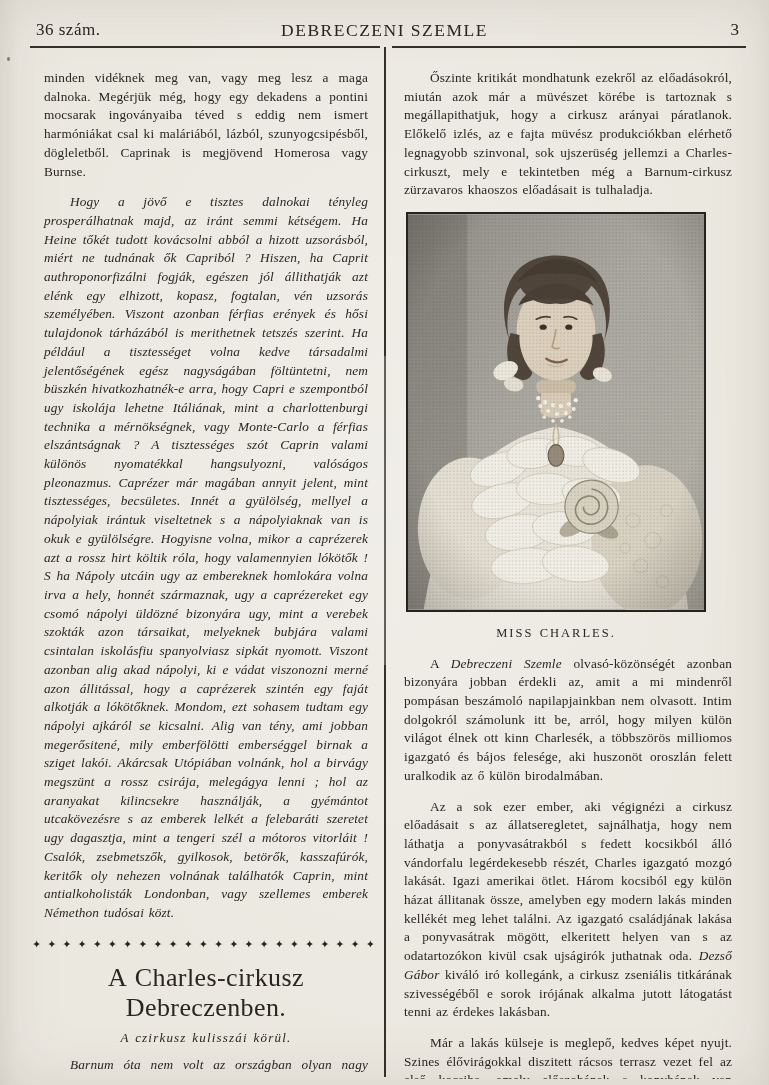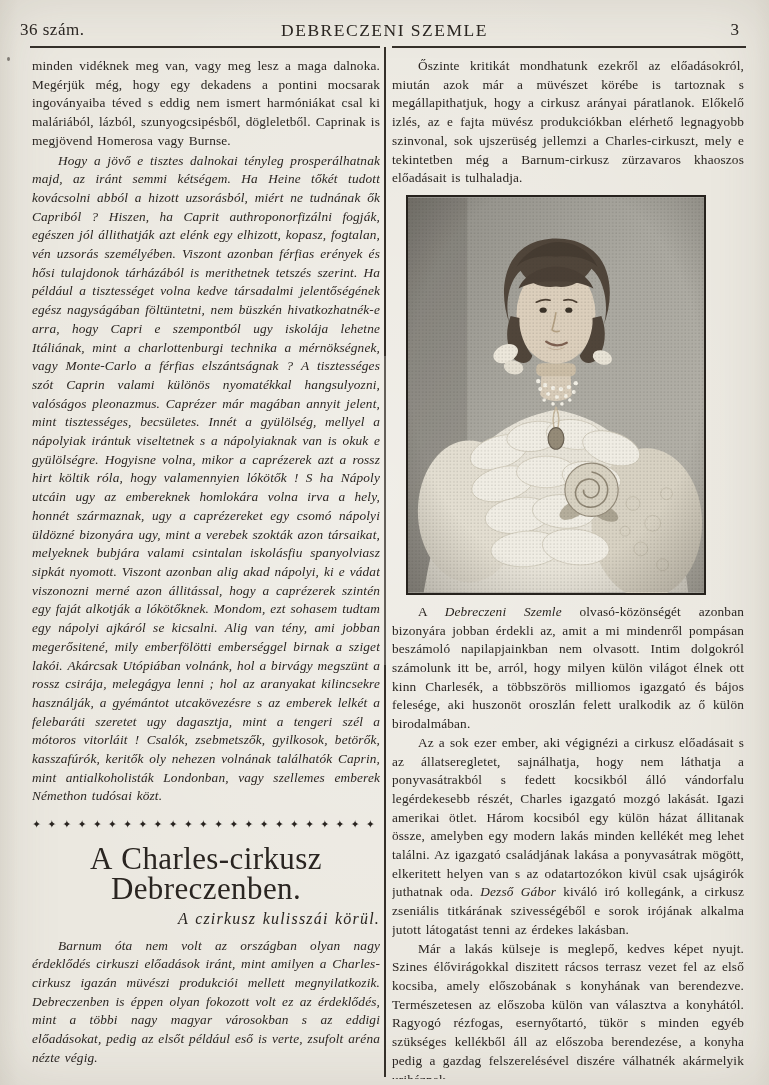--- a/index.html
+++ b/index.html
@@ -13,40 +13,40 @@
   .paper{
     position:absolute;inset:0;
     background:
       radial-gradient(ellipse at 50% 45%, rgba(255,255,255,.25), rgba(0,0,0,0) 70%),
       linear-gradient(90deg,#e4e1d8 0,#ebe8e0 18px,#ebe8e0 calc(100% - 14px),#e7e4db 100%),
       #ebe8e0;
     box-shadow:inset 0 0 60px rgba(120,110,95,.18);
   }
   
   .hdr{position:absolute;top:20px;left:0;width:769px;height:26px;font-size:17px;}
-  .hdr .issue{position:absolute;left:20px;top:0;letter-spacing:.5px;}
+  .hdr .issue{position:absolute;left:36px;top:0;letter-spacing:.5px;}
   .hdr .title{position:absolute;left:0;width:769px;text-align:center;top:0;letter-spacing:1.5px;font-size:17.5px;}
   .hdr .pageno{position:absolute;right:30px;top:0;}
   .rule{position:absolute;top:46px;height:2px;background:#35302a;}
   .rule.l{left:30px;width:350px;}
   .rule.r{left:392px;width:354px;}
   .vdivider{position:absolute;left:384px;top:47px;bottom:8px;width:1.5px;background:linear-gradient(#35302a 0 30%,rgba(53,48,42,.75) 30% 60%,#35302a 60% 100%);}
   .speck{position:absolute;left:7px;top:57px;width:3px;height:4px;border-radius:50%;background:rgba(50,44,38,.55);}
 
   
   .col{position:absolute;top:57px;bottom:6px;overflow:hidden;font-size:13.3px;line-height:18.7px;text-align:justify;letter-spacing:.15px;word-spacing:1.2px;}
   .col.left{left:32px;width:348px;}
   .col.right{left:392px;width:352px;}
-  .col p{margin:0;}
+  .col p{margin:12px;}
   .col p.ind{text-indent:26px;}
   .col.left p + p{margin-top:1px;font-style:italic;}
 
   .ornament{margin:9px 0 10px 0;text-align:justify;text-align-last:justify;font-size:11px;letter-spacing:1px;white-space:nowrap;overflow:hidden;color:#2a2521;}
-  .headline{font-size:31px;line-height:30px;text-align:center;text-indent:0 !important;letter-spacing:.4px;margin:6px 0 6px 0 !important;word-spacing:2px;}
-  .subheadline{font-size:16px;text-align:right;text-indent:0 !important;letter-spacing:1.2px;margin:0 0 8px 0 !important;}
+  .headline{font-size:26px;line-height:30px;text-align:center;text-indent:0 !important;letter-spacing:.4px;margin:6px 0 6px 0 !important;word-spacing:2px;}
+  .subheadline{font-size:13px;text-align:center;text-indent:0 !important;letter-spacing:1.2px;margin:0 0 8px 0 !important;}
 
   
   .photo-wrap{margin:7px 0 0 14px;width:300px;}
   .photo-frame{
     width:296px;height:396px;border:2px solid #26221d;background:#a9a7a0;
     position:relative;overflow:hidden;
   }
   .photo-frame svg{display:block;width:100%;height:100%;}
   .caption{margin:10px 0 4px 0;text-align:center;font-size:12.5px;letter-spacing:2px;text-indent:0 !important;}
   .ital{font-style:italic;}
@@ -180,20 +180,21 @@
           <ellipse cx="-18" cy="20" rx="16" ry="8" fill="#b5ae9c" transform="rotate(-30 -18 20)"></ellipse>
           <ellipse cx="14" cy="24" rx="14" ry="7" fill="#aaa391" transform="rotate(24 14 24)"></ellipse>
           <circle r="27" fill="#d8d2c2" stroke="#948b7a" stroke-width="1.2"></circle>
           <path d="M0,-18 C12,-16 18,-6 16,4 C14,14 4,20 -6,17 C-15,14 -19,4 -14,-4 C-10,-11 0,-13 5,-8 C10,-3 8,6 1,8 C-4,9 -9,5 -8,0" fill="none" stroke="#8e8573" stroke-width="1.6"></path>
         </g>
 
         <rect width="300" height="400" fill="url(#ht)"></rect>
         <rect width="300" height="400" fill="url(#vig)"></rect>
       </svg>
     </div>
+    <p class="caption">MISS CHARLES.</p>
   </div>
 
   <p class="ind after-photo"><span>A </span><span class="ital">Debreczeni Szemle</span><span> olvasó-közönségét azonban bizonyára jobban érdekli az, amit a mi mindenről pompásan beszámoló napilapjainkban nem olvasott. Intim dolgokról számolunk itt be, arról, hogy milyen külön világot élnek ott kinn Charlesék, a többszörös milliomos igazgató és bájos felesége, aki huszonöt oroszlán felett uralkodik az ő külön birodalmában.</span></p>
 
   <p class="ind"><span>Az a sok ezer ember, aki végignézi a cirkusz előadásait s az állatseregletet, sajnálhatja, hogy nem láthatja a ponyvasátrakból s fedett kocsikból álló vándorfalu legérdekesebb részét, Charles igazgató mozgó lakását. Igazi amerikai ötlet. Három kocsiból egy külön házat állitanak össze, amelyben egy modern lakás minden kellékét meg lehet találni. Az igazgató családjának lakása a ponyvasátrak mögött, elkeritett helyen van s az odatartozókon kivül csak ujságirók juthatnak oda. </span><span class="ital">Dezső Gábor</span><span> kiváló iró kollegánk, a cirkusz zseniális titkárának szivességéből e sorok irójának alkalma jutott látogatást tenni az érdekes lakásban.</span></p>
 
   <p class="ind">Már a lakás külseje is meglepő, kedves képet nyujt. Szines élővirágokkal diszitett rácsos terrasz vezet fel az első kocsiba, amely előszobának s konyhának van berendezve. Természetesen az előszoba külön van választva a konyhától. Ragyogó rézfogas, esernyőtartó, tükör s minden egyéb szükséges kellékből áll az előszoba berendezése, a konyha pedig a gazdag felszerelésével diszére válhatnék akármelyik uriháznak.</p>
 </div>
 
 </body></html>

